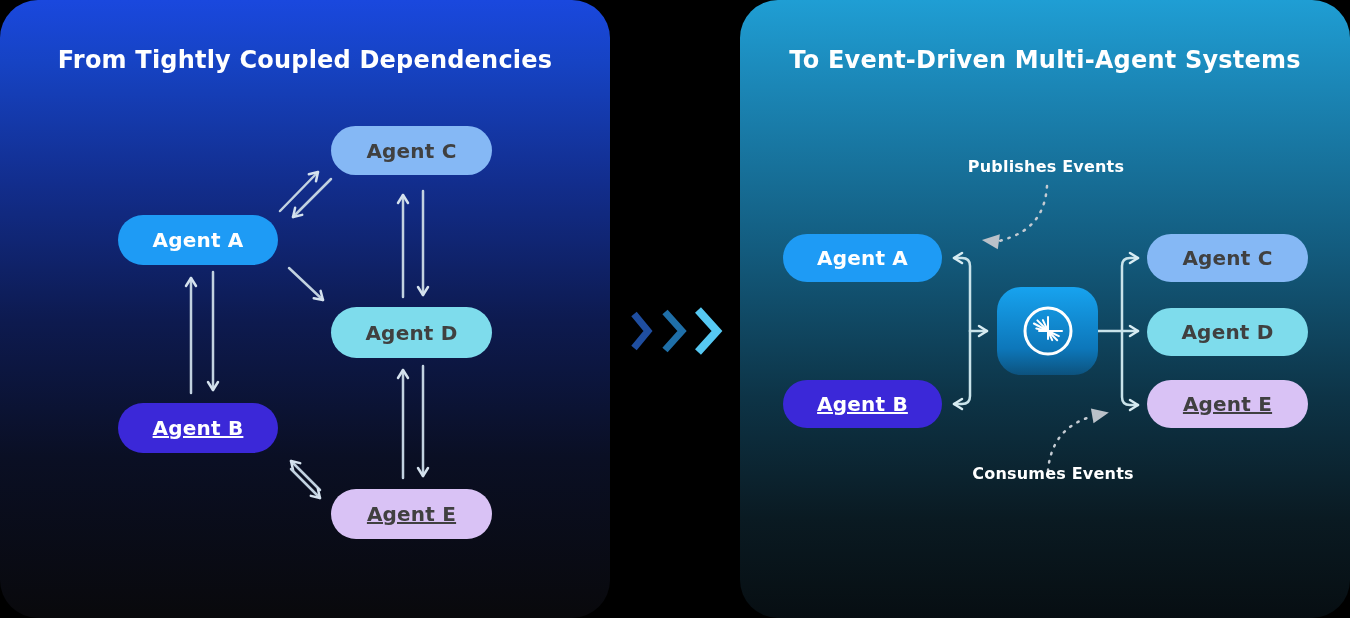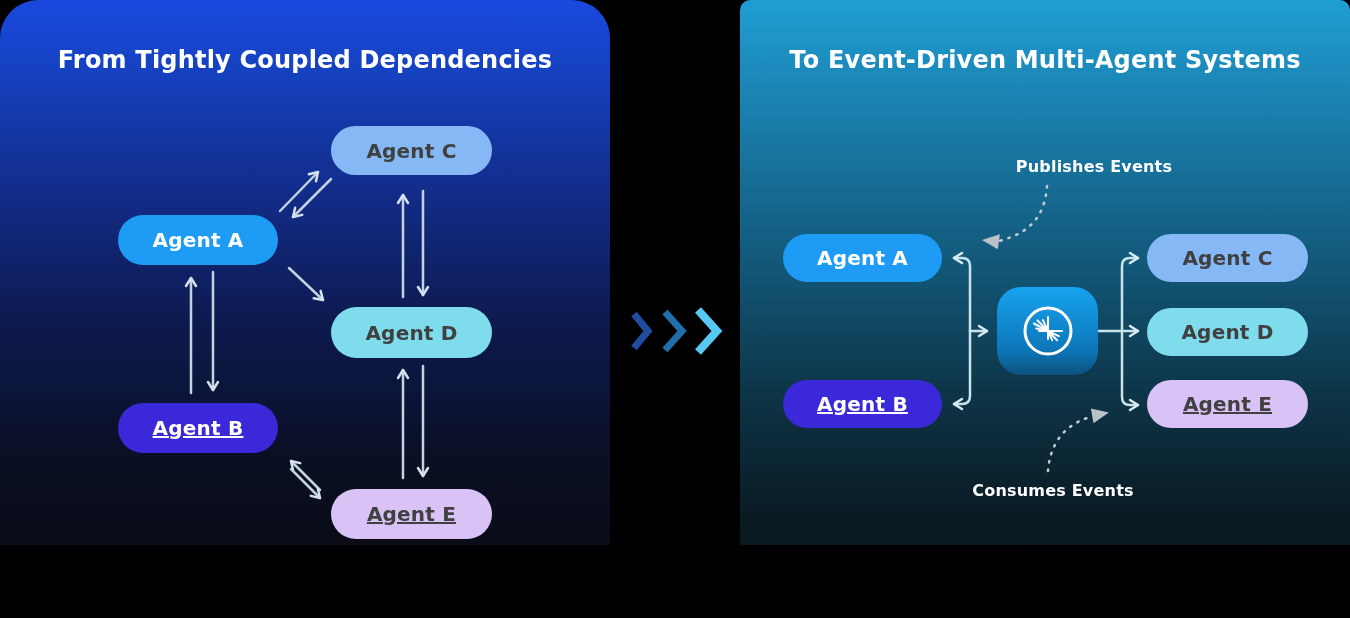--- a/index.html
+++ b/index.html
@@ -1,29 +1,28 @@
 <!DOCTYPE html>
 <html><head>
 <meta charset="utf-8">
 <style>
   html,body{margin:0;padding:0;background:#000;}
   #canvas{
-    position:relative;width:1350px;height:545px;overflow:hidden;
+    position:relative;width:1350px;height:618px;overflow:hidden;
     font-family:"DejaVu Sans","Liberation Sans",sans-serif;
     background:#000;
   }
   .panel{position:absolute;top:0;width:610px;height:618px;border-radius:38px;}
   #left-panel{
     left:0;
     background:linear-gradient(180deg,#1a48de 0%,#1643c4 10%,#122d8c 30%,#0d1a4f 52%,#0a0f24 74%,#09090c 100%);
   }
   #right-panel{
     left:740px;
     background:linear-gradient(180deg,#1f9ed4 0%,#1b86b6 14%,#135c7f 40%,#0d3447 64%,#0a1a22 84%,#070e12 100%);
-    border-radius:10px;
   }
   .panel-title{
     position:absolute;left:0;right:0;top:46px;text-align:center;
     color:#fff;font-size:24px;font-weight:bold;letter-spacing:.2px;
   }
   .agent{
     position:absolute;display:flex;align-items:center;justify-content:center;
     border-radius:26px;font-size:20px;font-weight:bold;letter-spacing:.2px;
   }
   .txt-light{color:#ffffff;}
@@ -48,22 +47,22 @@
   .overlay{position:absolute;left:0;top:0;width:100%;height:100%;pointer-events:none;}
   #broker{
     position:absolute;left:257px;top:287px;width:101px;height:88px;border-radius:24px;
     background:linear-gradient(180deg,#17a3ef 0%,#0d77ba 70%,rgba(12,95,150,.65) 100%);
     display:flex;align-items:center;justify-content:center;
   }
   .annot{
     position:absolute;color:#fff;font-size:16px;font-weight:bold;letter-spacing:.2px;
     transform:translateX(-50%);white-space:nowrap;
   }
-  #publishes-label{left:306px;top:157px;margin-left:48px;}
-  #consumes-label{left:313px;top:481px;}
+  #publishes-label{left:306px;top:157px;}
+  #consumes-label{left:313px;top:464px;}
   #chevrons{position:absolute;left:615px;top:280px;width:130px;height:90px;}
 </style>
 </head>
 <body>
 
 <div id="canvas">
 
   <div id="left-panel" class="panel">
     <div class="panel-title">From Tightly Coupled Dependencies</div>
 

